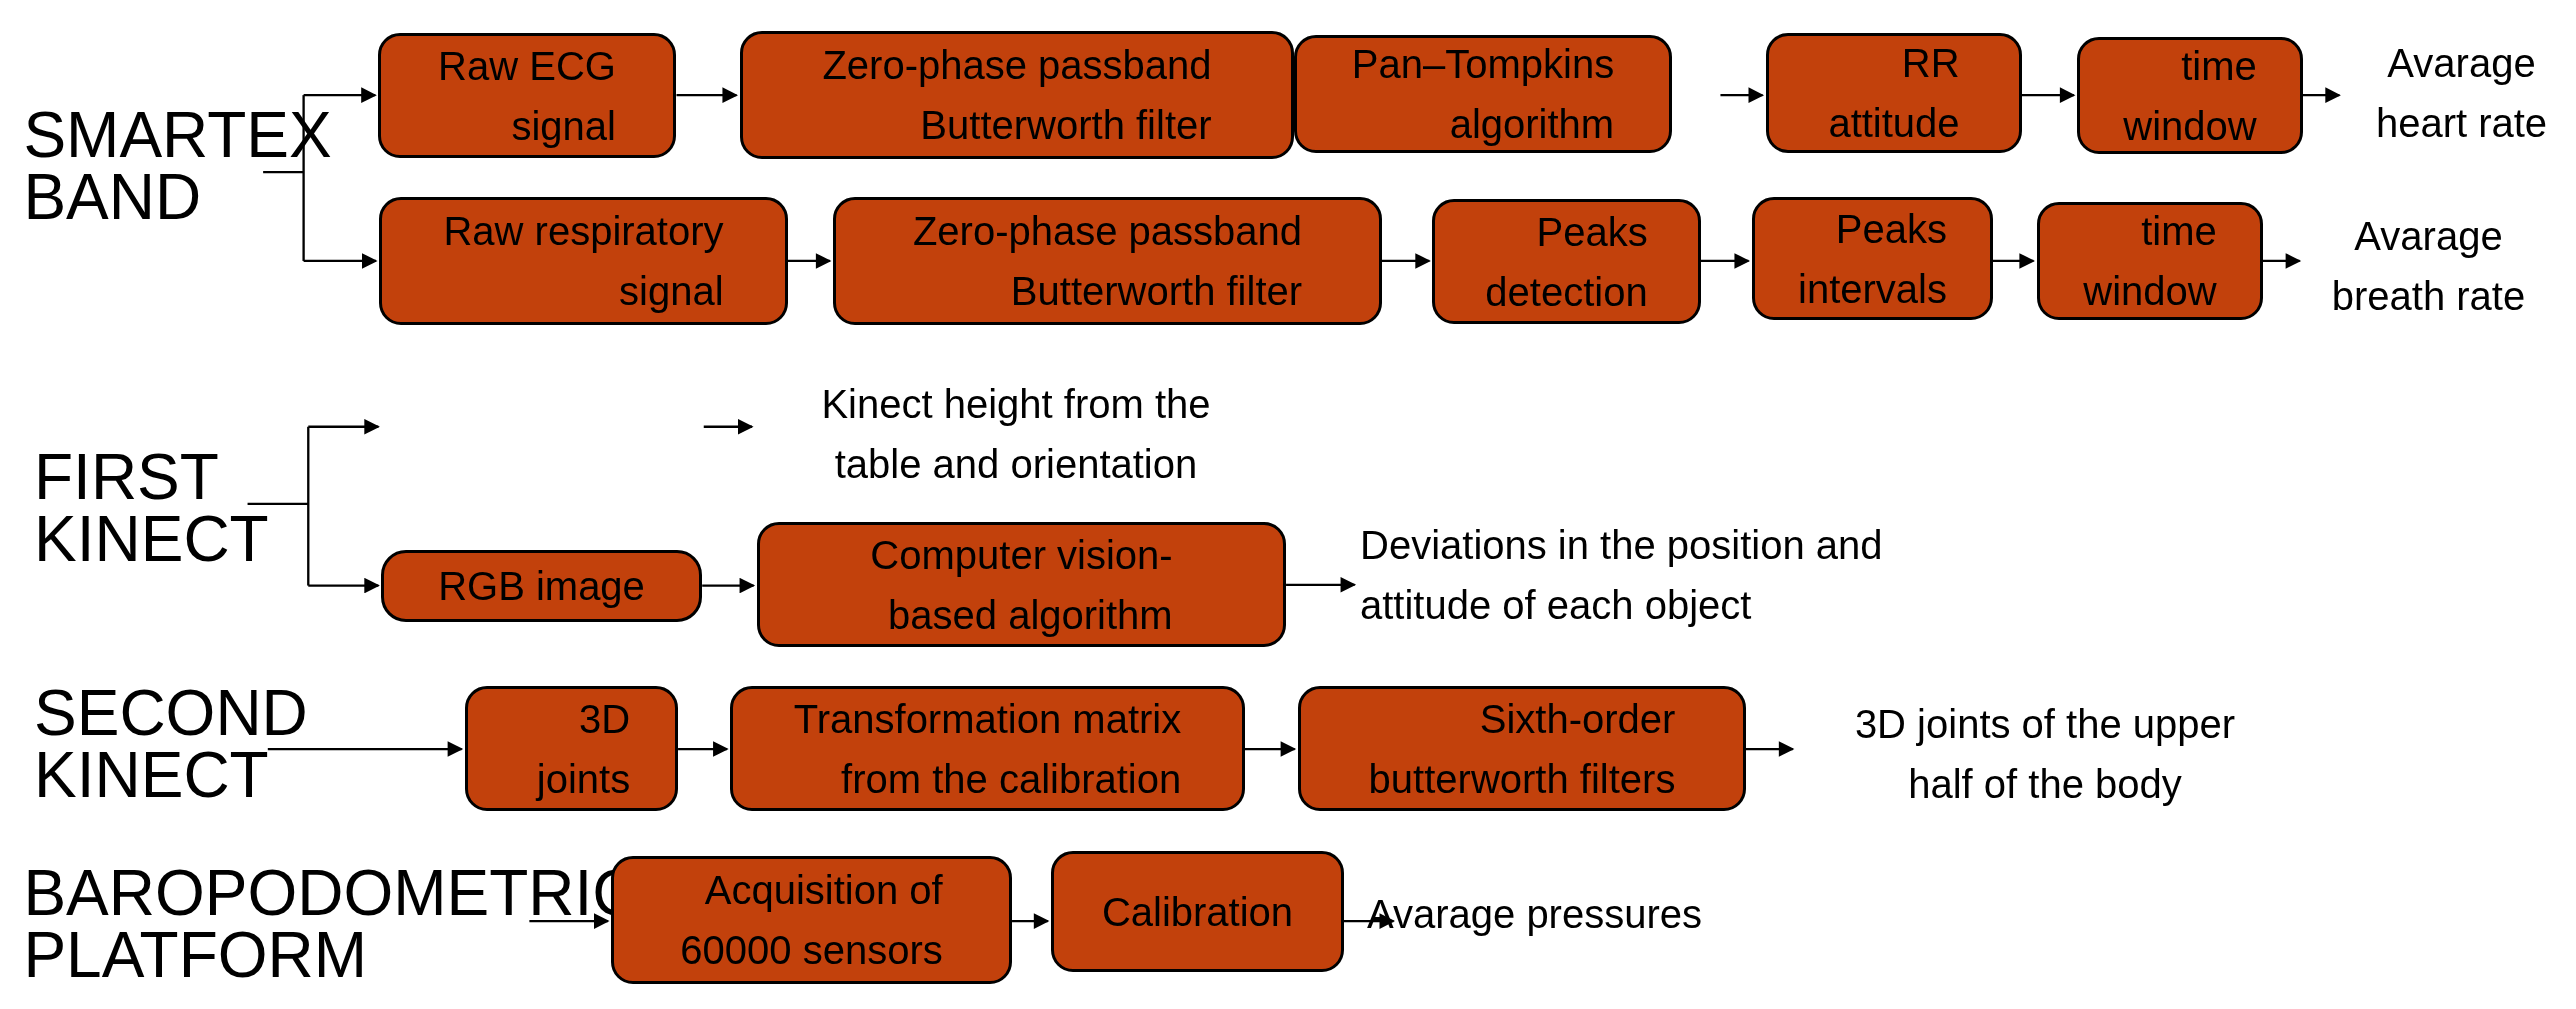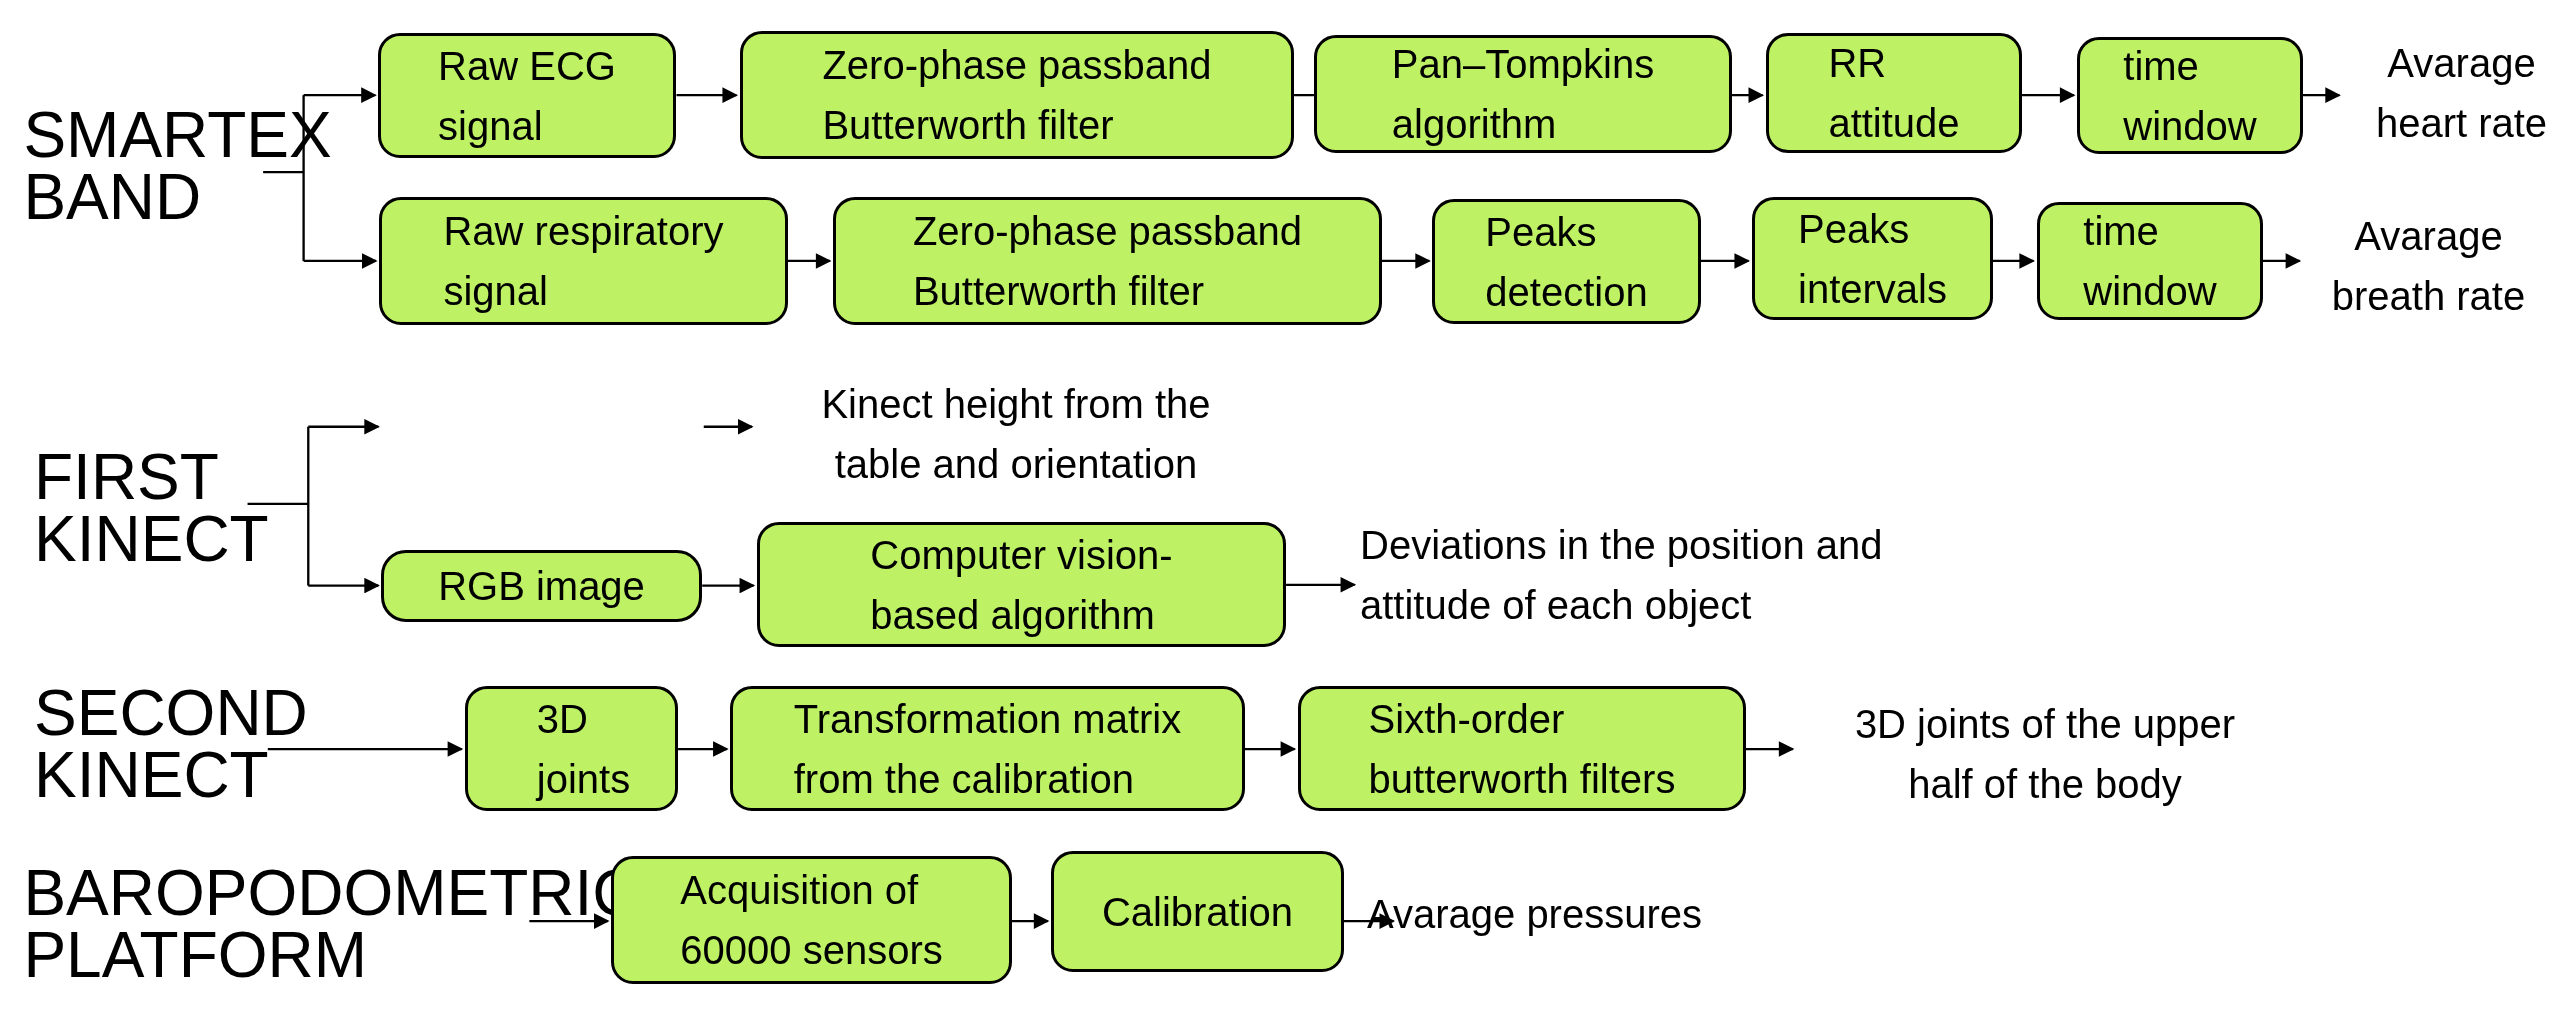--- a/index.html
+++ b/index.html
@@ -36,25 +36,25 @@
     font-size: 64px;
     line-height: 62px;
     white-space: pre-line;
     text-align: left;
   }
   .node {
     position: absolute;
     box-sizing: border-box;
     border: 3.1px solid #000000;
     border-radius: 22px;
-    background: #bef264;
+    background: #c2410c;
     display: flex;
     align-items: center;
     justify-content: center;
-    text-align: left;
+    text-align: right;
     font-size: 40px;
     line-height: 60px;
     white-space: pre-line;
   }
   .out {
     position: absolute;
     font-size: 40px;
     line-height: 60px;
     white-space: pre-line;
   }
@@ -126,21 +126,21 @@
 KINECT</div>
   <div class="sec-label" style="left:34px;  top:682px;">SECOND
 KINECT</div>
   <div class="sec-label" style="left:23.4px;  top:862px;">BAROPODOMETRIC
 PLATFORM</div>
 
   <div class="node" style="left:378px;  top:33px; width:298px; height:125px;">Raw ECG
 signal</div>
   <div class="node" style="left:740px;  top:31px; width:554px; height:128px;">Zero-phase passband
 Butterworth filter</div>
-  <div class="node" style="left:1294px; top:35px; width:418px; height:118px;margin-left:20px;">Pan–Tompkins
+  <div class="node" style="left:1294px; top:35px; width:378px; height:118px;">Pan–Tompkins
 algorithm</div>
   <div class="node" style="left:1766px; top:33px; width:256px; height:120px;">RR
 attitude</div>
   <div class="node" style="left:2077px; top:37px; width:226px; height:117px;">time
 window</div>
   <div class="out out-center" style="left:2337px; top:33px; width:249px;">Avarage
 heart rate</div>
 
   <div class="node" style="left:379px;  top:197px; width:409px; height:128px;">Raw respiratory
 signal</div>

